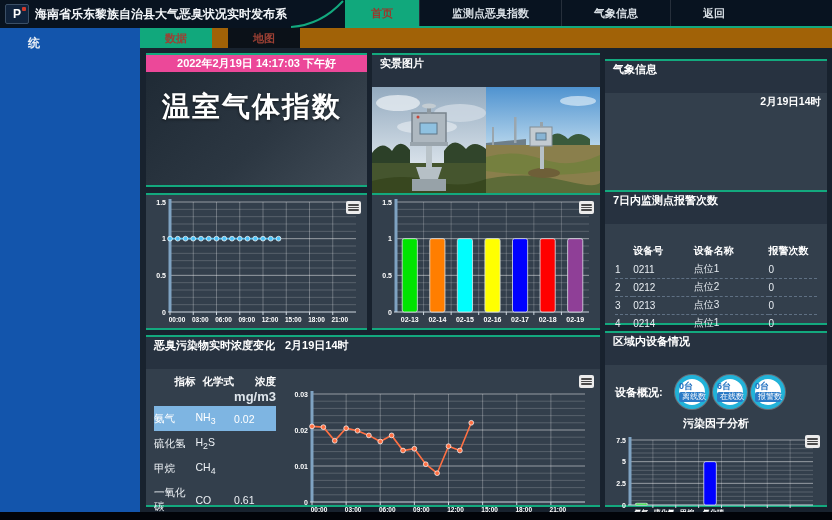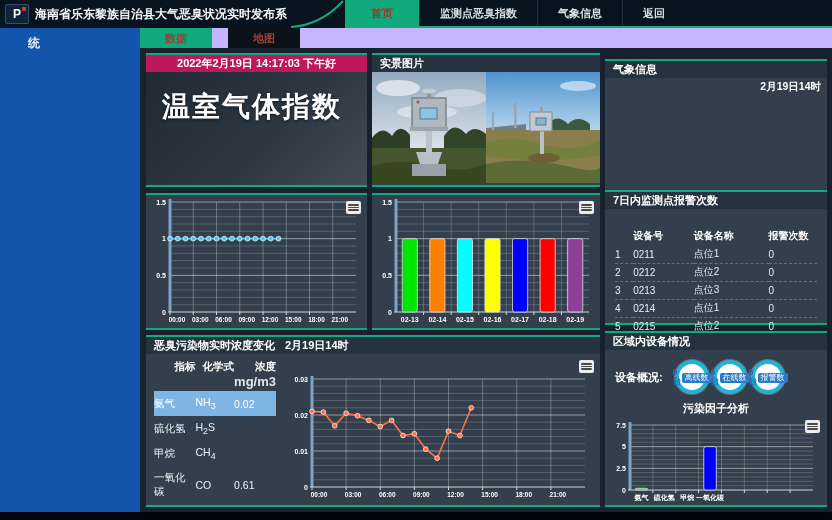--- a/index.html
+++ b/index.html
@@ -9,48 +9,48 @@
   
   .navbar{position:absolute;left:0;top:0;width:832px;height:28px;background:#081320;
           display:flex;align-items:center;z-index:5}
   .logo{width:24px;height:20px;margin-left:5px;background:#10233c;border:1px solid #3b4f66;
         border-radius:2px;color:#fff;font-size:12px;font-weight:bold;display:flex;
         align-items:center;justify-content:center;position:relative}
   .logo i{position:absolute;right:2px;top:2px;width:4px;height:4px;background:#d03a2b;border-radius:1px}
   .nav-title{color:#f2f5f8;font-size:12px;font-weight:bold;margin-left:6px;white-space:nowrap}
   .swoosh{margin-left:4px;height:28px}
   .nav-right{flex:1;height:28px;display:flex;align-items:stretch;border-bottom:2px solid #13a97e}
-  .nav-item{display:flex;align-items:center;padding:0 20px;color:#d6dde3;font-size:11px;
+  .nav-item{display:flex;align-items:center;padding:0 32px;color:#d6dde3;font-size:11px;
             font-weight:bold;cursor:pointer;border-left:1px solid rgba(255,255,255,.12)}
   .nav-item:first-child{border-left:none}
   .nav-item.active{background:#11a87c;color:#99392c;padding:0 26px}
   
   .sidebar{position:absolute;left:0;top:28px;width:140px;height:484px;background:#1355ac}
   .sidebar .wrap-char{color:#e8eef5;font-size:12px;font-weight:bold;padding:7px 0 0 28px}
-  .tabbar{position:absolute;left:140px;top:28px;width:692px;height:20px;background:#c4b5fd;display:flex}
+  .tabbar{position:absolute;left:140px;top:28px;width:692px;height:20px;background:#a16207;display:flex}
   .tab{width:72px;height:20px;display:flex;align-items:center;justify-content:center;
        font-size:11px;font-weight:bold;color:#9c4034;cursor:pointer}
   .tab.active{background:#11a87c}
   .tab.inactive{background:#0b1118;margin-left:16px}
   
   .content{position:absolute;left:140px;top:48px;width:692px;height:464px;background:#18222e}
   .footer-bar{position:absolute;left:0;top:512px;width:832px;height:8px;background:#020409}
   .panel{position:absolute;background:#333f4c;border-top:2px solid #13a97e;border-bottom:2px solid #13a97e}
-  .panel-hdr{height:17px;line-height:17px;background:#273240;color:#fff;font-size:11px;
+  .panel-hdr{height:32px;line-height:17px;background:#273240;color:#fff;font-size:11px;
              font-weight:bold;padding:0 8px;display:flex;gap:10px;white-space:nowrap}
   .p-greet{left:6px;top:5px;width:221px;height:134px}
   .p-chart1{left:6px;top:145px;width:221px;height:137px}
   .p-photos{left:232px;top:5px;width:228px;height:134px}
   .p-chart2{left:232px;top:145px;width:228px;height:137px}
   .p-weather{left:465px;top:11px;width:222px;height:134px}
   .p-alarms{left:465px;top:142px;width:222px;height:135px}
   .p-devices{left:465px;top:283px;width:222px;height:176px}
   .p-odor{left:6px;top:287px;width:454px;height:172px}
   
-  .date-bar{height:17px;line-height:17px;background:#be185d;color:#fff;font-size:11px;
+  .date-bar{height:17px;line-height:17px;background:#ec4899;color:#fff;font-size:11px;
             font-weight:bold;text-align:center}
   .greet-body{height:113px;background:linear-gradient(135deg,#1f2a35 0%,#2c3742 55%,#414c57 100%);
               padding:16px 0 16px 16px}
   .big-title{color:#fff;font-size:28px;font-weight:bold;letter-spacing:2px;
              text-shadow:0 1px 3px rgba(0,0,0,.6)}
   
   .photo-row{display:flex;height:113px}
   .photo-row svg{width:50%;height:111px;display:block}
   
   .weather-body{height:113px;padding:2px 6px}
@@ -77,21 +77,21 @@
   .poll-table th small{display:block;font-size:13px;font-weight:bold;color:#dfe6ec}
   .poll-table td{color:#eef2f6;font-size:10.5px;padding:5px 0;vertical-align:middle}
   .poll-table tr.hl{background:#7eb5e2}
   .poll-table tr.hl td{color:#fff}
   .ammonia-wrap{flex:1;position:relative;padding-top:18px}
   
   .dev-body{height:153px}
   .stats-row{display:flex;align-items:center;padding:10px 0 0 10px}
   .stats-label{color:#fff;font-size:11px;font-weight:bold;width:56px}
   .circle{width:34px;height:34px;border:4px solid #22b2d8;border-radius:50%;background:#fff;
-          display:flex;flex-direction:row;align-items:center;justify-content:center;
+          display:flex;flex-direction:column;justify-content:center;
           margin-left:4px;box-shadow:0 0 0 1px rgba(255,255,255,.25)}
   .circle .val{color:#1e6fc0;font-size:9px;font-weight:bold;line-height:9px}
   .circle .lbl{background:#2a7ac6;color:#fff;font-size:8px;line-height:10px;padding:0 3px;
                border-radius:2px;margin-top:1px;white-space:nowrap}
   .pfa-title{text-align:center;color:#fff;font-weight:bold;font-size:11px;margin-top:7px}
   .pfa-chart{position:relative;margin:2px 3px 0 3px}
 </style>
 </head>
 <body>
 

